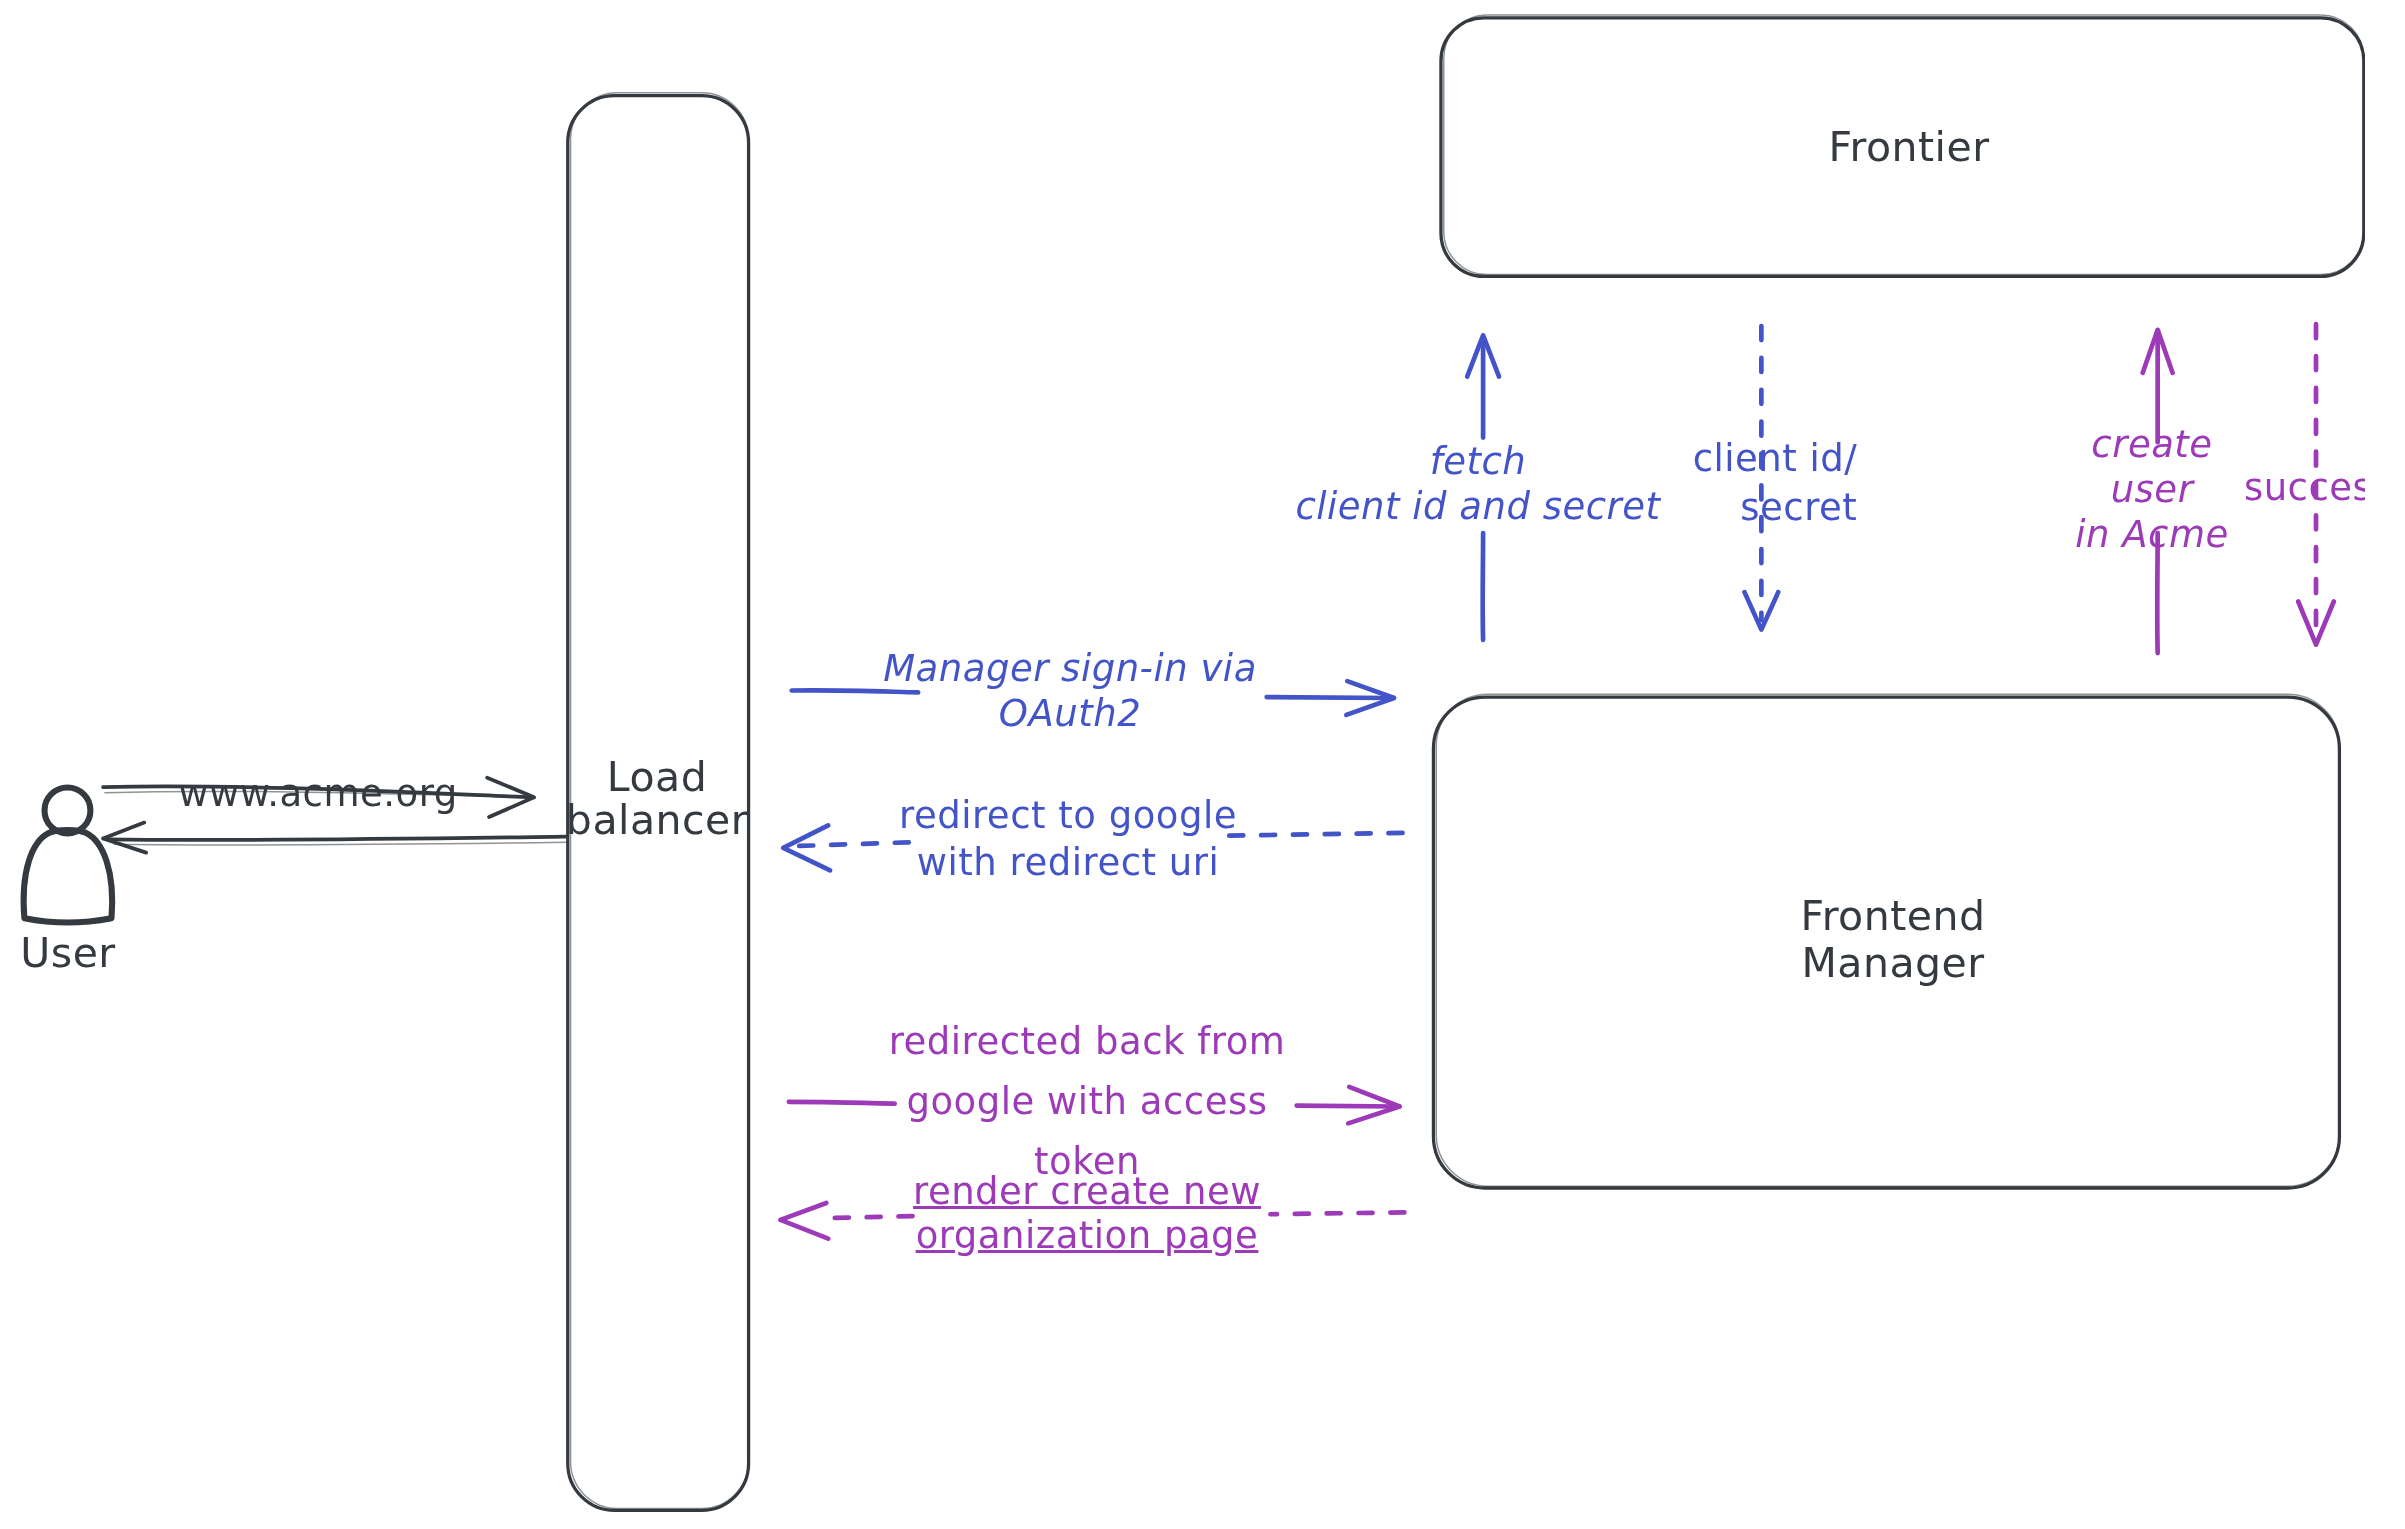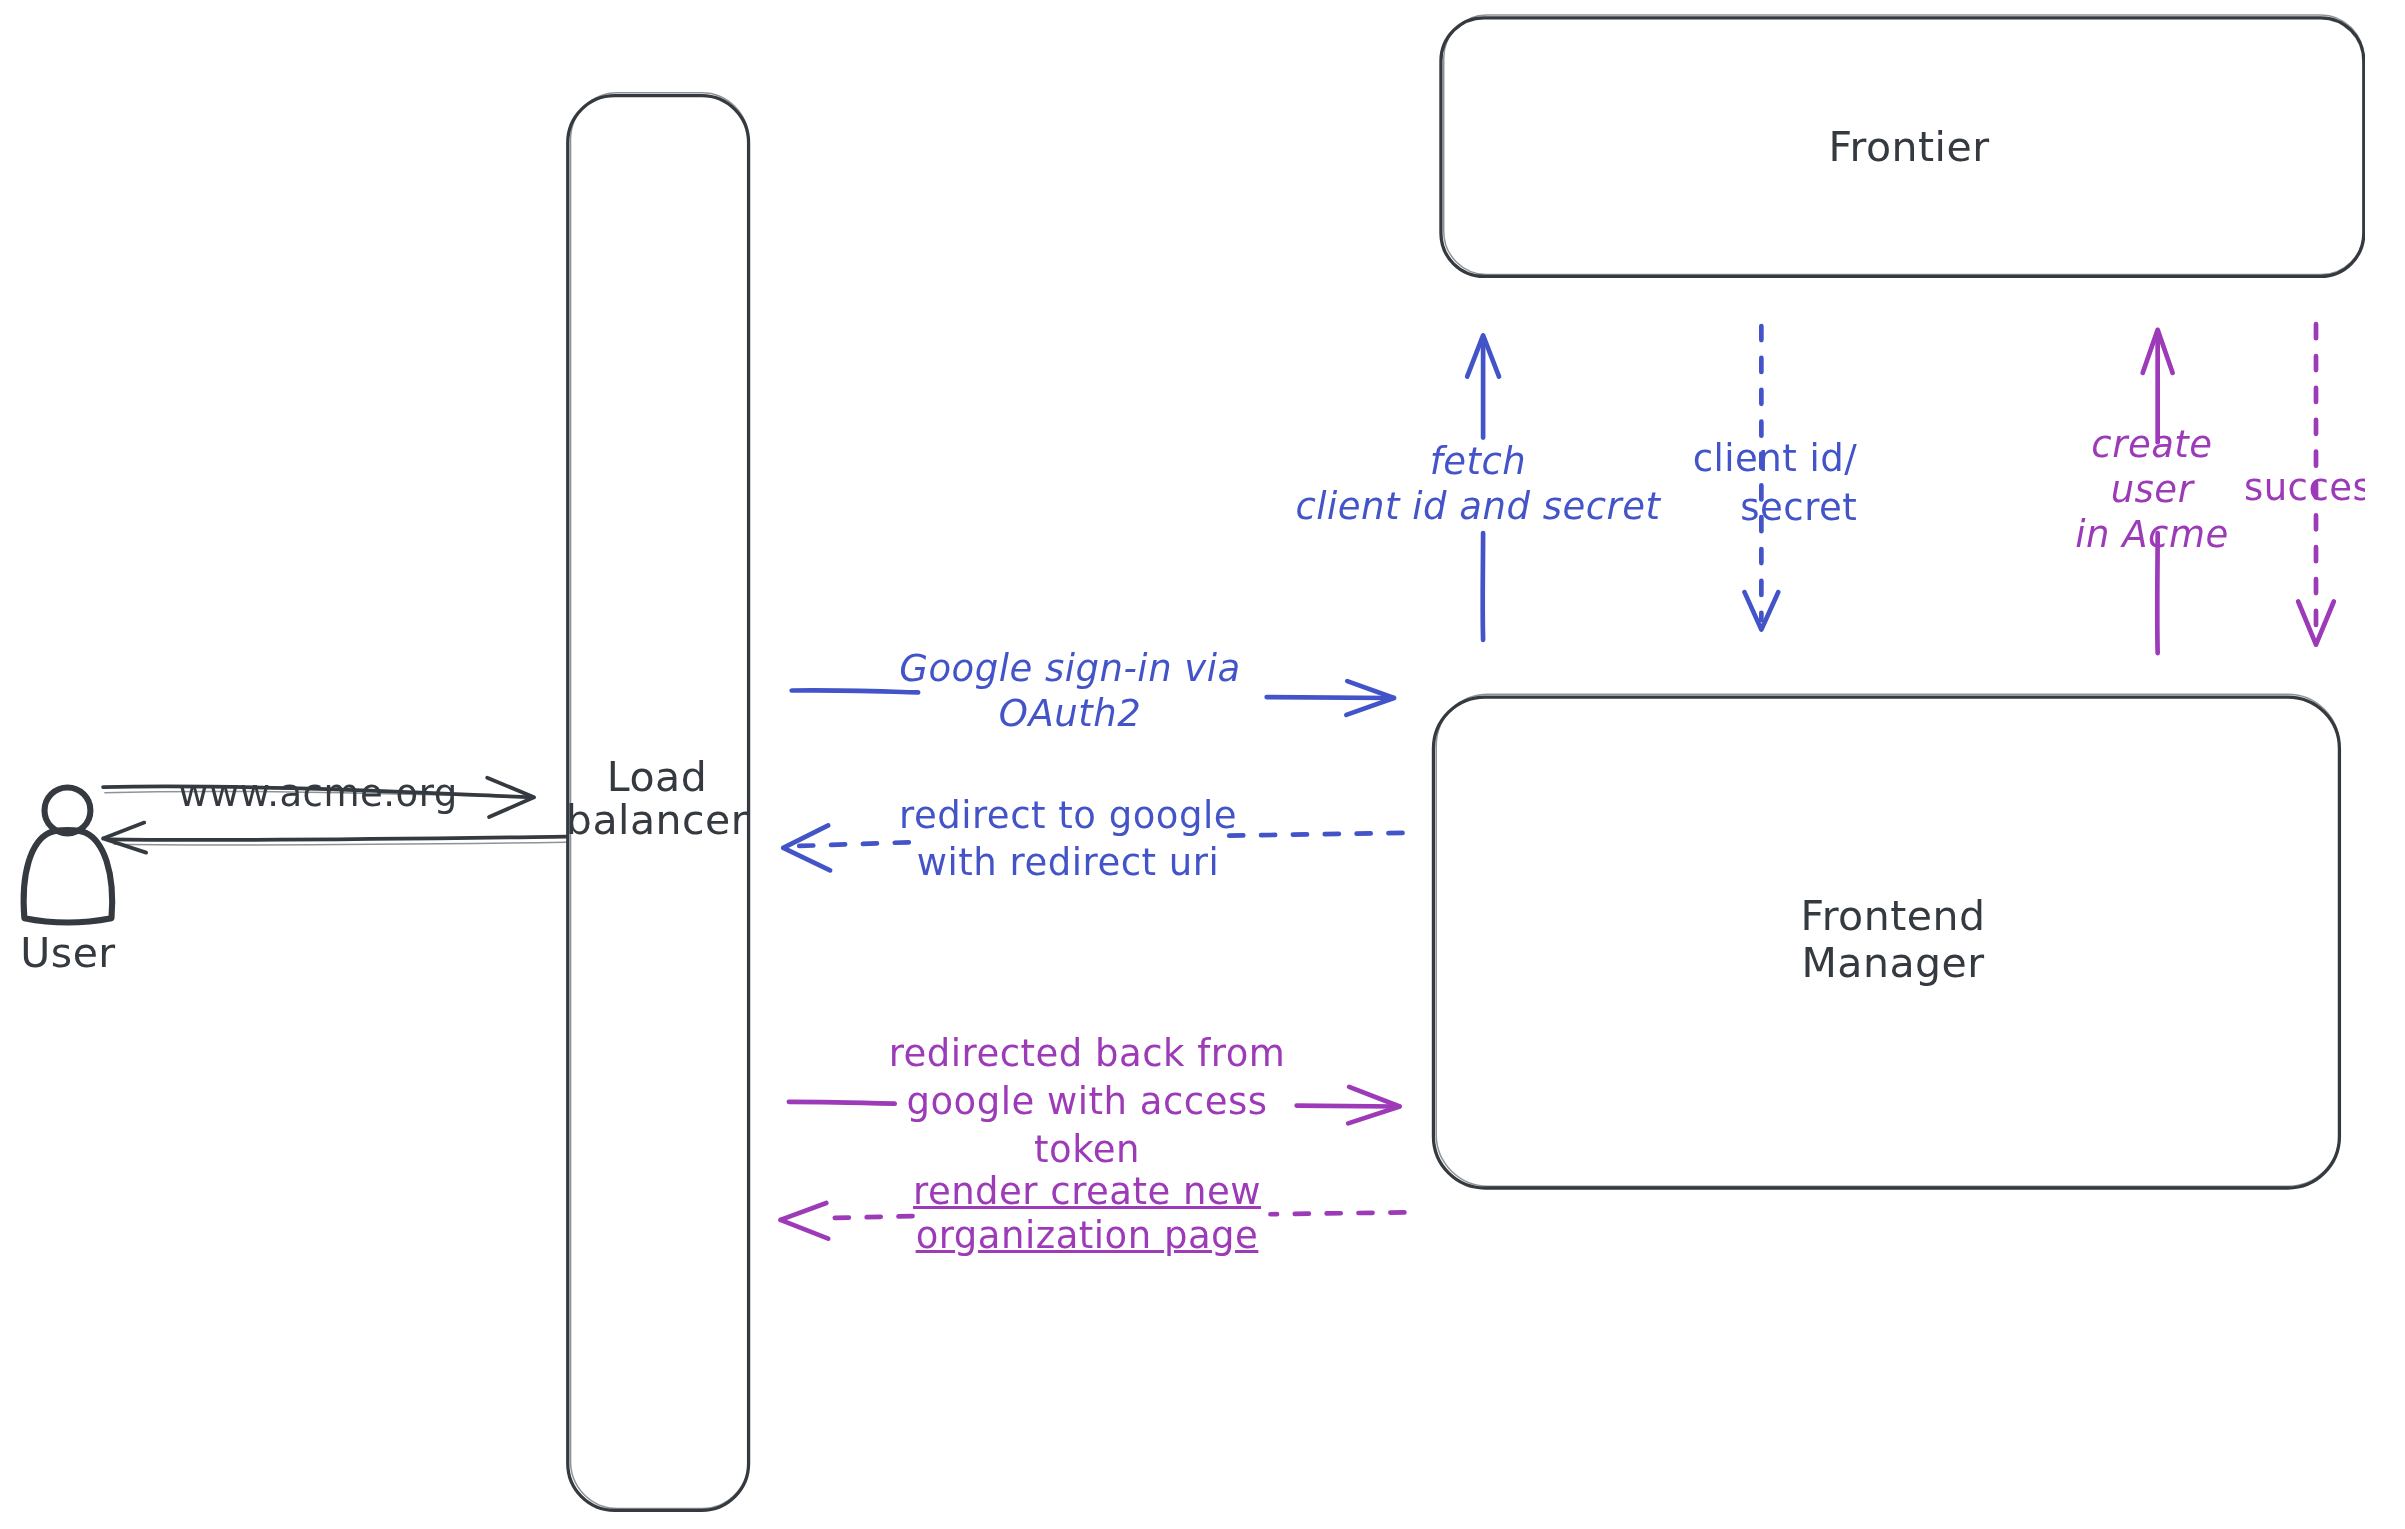--- a/index.html
+++ b/index.html
@@ -33,21 +33,21 @@
     line-height:47px;
     letter-spacing:0.5px;
   }
   .node{font-size:41px;}
   .c-ink{color:var(--ink);}
   .c-blue{color:var(--blue);}
   .c-purple{color:var(--purple);}
   .lh46{line-height:43px;}
   .lh47{line-height:44px;text-decoration:underline;}
   .lh48{line-height:45px;font-style:italic;}
-  .lh49{line-height:48px;}
+  .lh49{line-height:60px;}
   .lh50{line-height:47px;}
   .lh52{line-height:49px;text-align:right;}
 </style>
 </head>
 <body>
 
 <div class="canvas">
 
   <svg class="layer" viewBox="0 0 2567 1633" xmlns="http://www.w3.org/2000/svg">
     <defs>
@@ -138,21 +138,21 @@
   <div class="labels">
     <div class="lbl node c-ink" style="left:1909px;top:147px">Frontier</div>
     <div class="lbl node c-ink lh50" style="left:1893px;top:940px">Frontend
 Manager</div>
     <div class="lbl node c-ink lh46" style="left:657px;top:799px">Load
 balancer</div>
     <div class="lbl node c-ink" style="left:68px;top:953px">User</div>
 
     <div class="lbl c-ink" style="left:318px;top:793px">www.acme.org</div>
 
-    <div class="lbl c-blue lh48" style="left:1070px;top:691px">Google sign-in via
+    <div class="lbl c-blue lh48" style="left:1070px;top:691px">Manager sign-in via
 OAuth2</div>
     <div class="lbl c-blue lh50" style="left:1068px;top:839px">redirect to google
 with redirect uri</div>
 
     <div class="lbl c-purple lh49" style="left:1087px;top:1102px">redirected back from
 google with access
 token</div>
     <div class="lbl c-purple lh47" style="left:1087px;top:1214px">render create new
 organization page</div>
 

